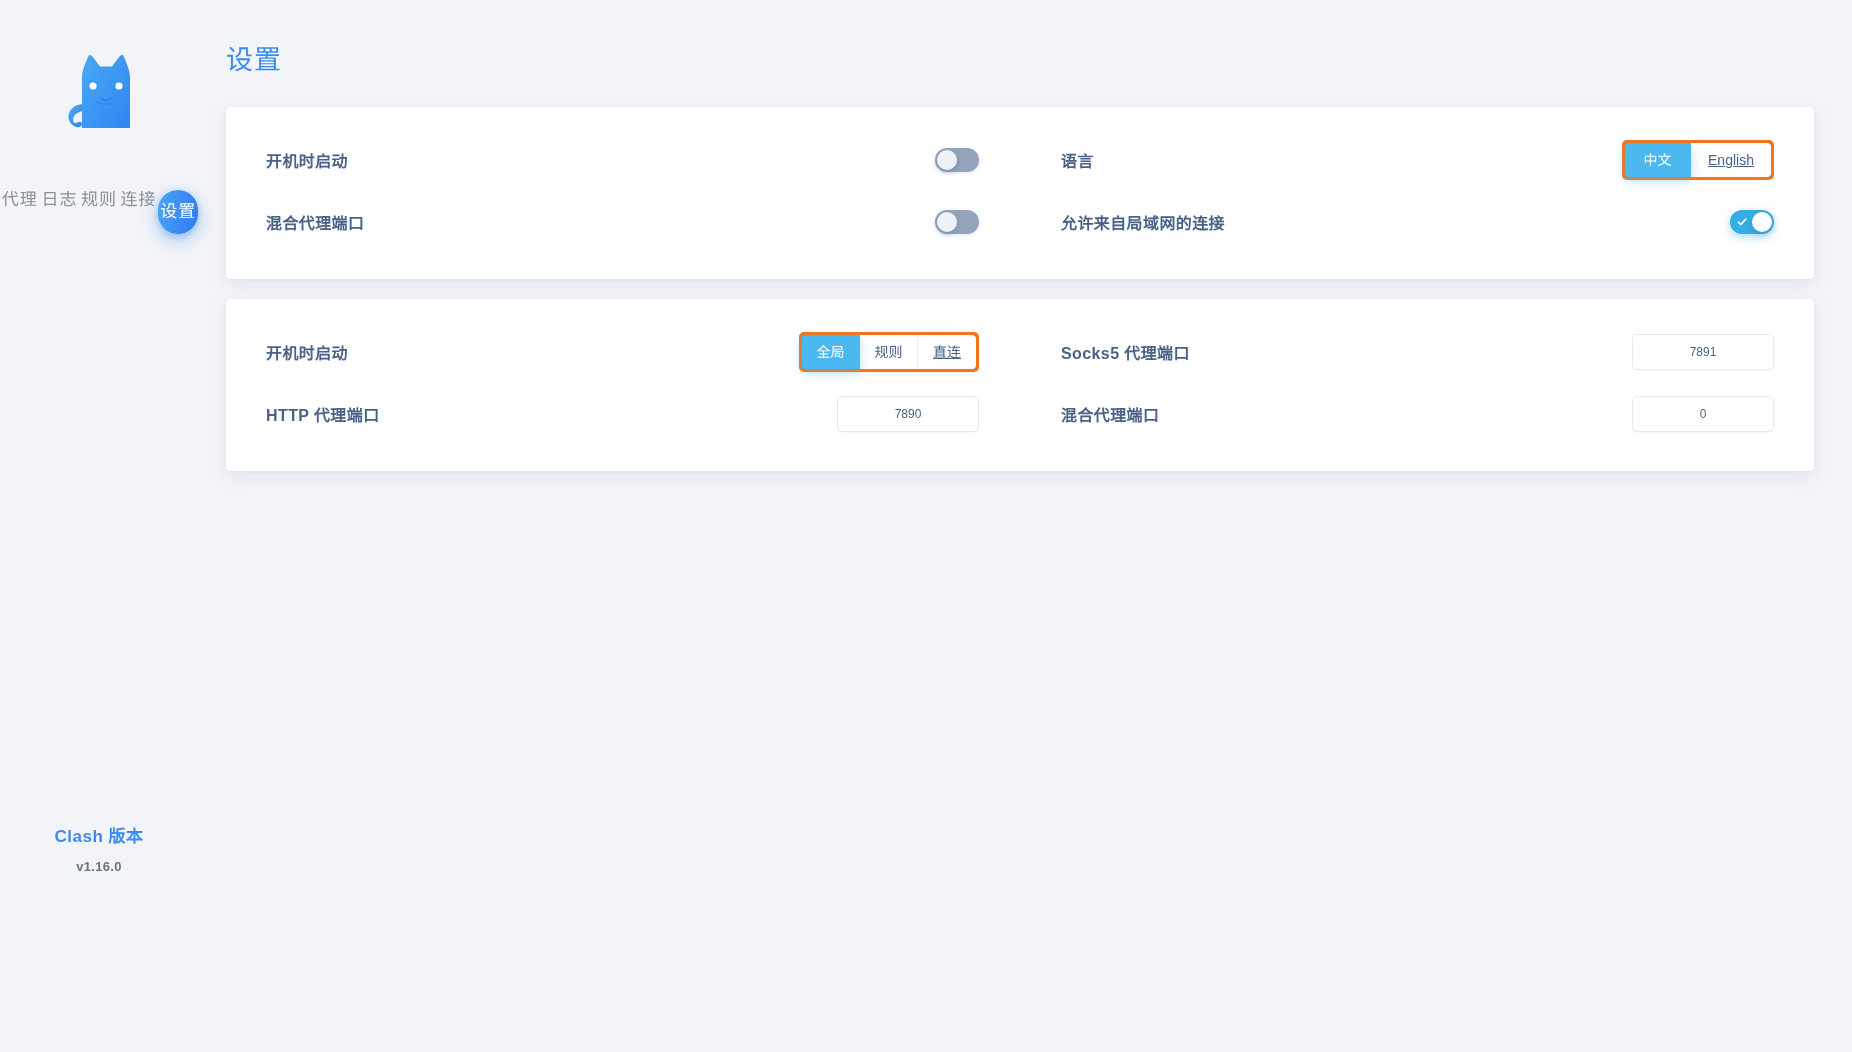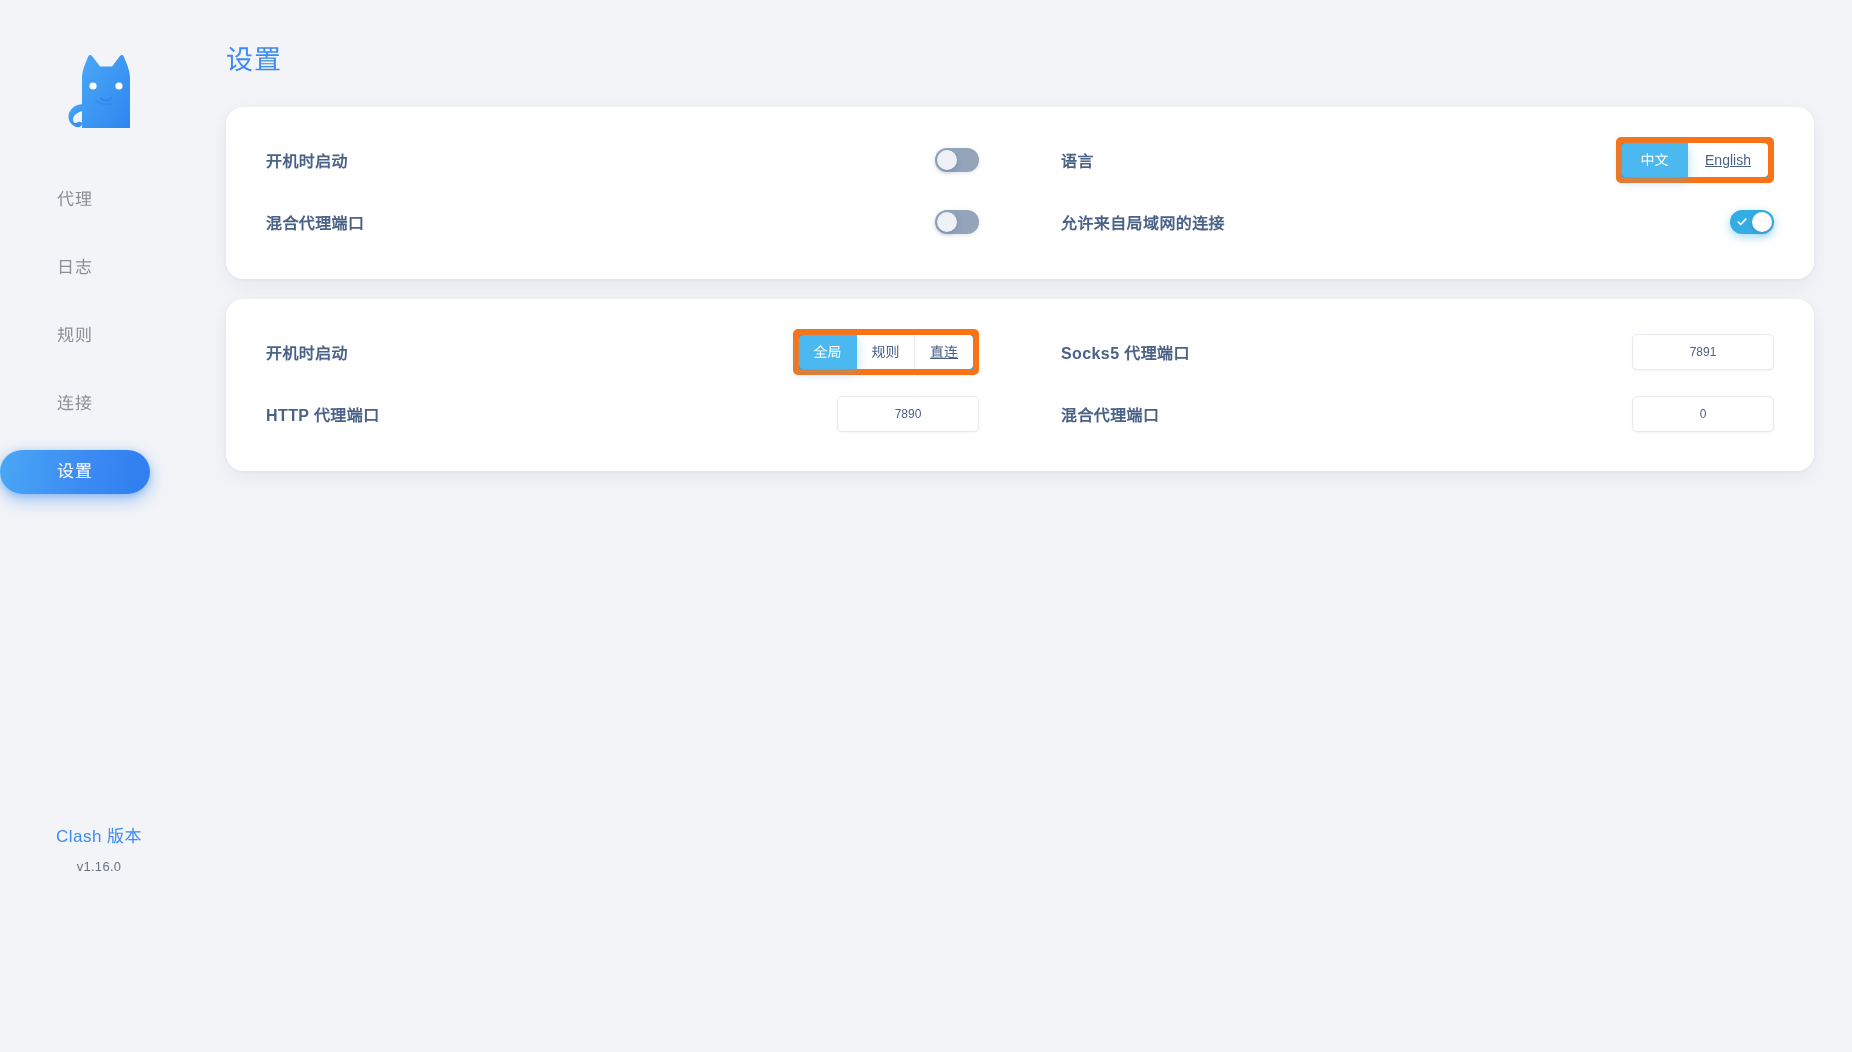--- a/index.html
+++ b/index.html
@@ -43,22 +43,22 @@
     display: flex;
     align-items: center;
     justify-content: center;
   }
   .logo-wrap svg { display: block; }
 
   .nav {
     margin-top: 48px;
     width: 100%;
     display: flex;
-    flex-direction: column;
-    align-items: flex-start;
+    flex-direction: row;
+    align-items: center;
   }
 
   .nav-item {
     width: 150px;
     height: 44px;
     line-height: 44px;
     text-align: center;
     font-size: 17px;
     color: #8b8f96;
     border-radius: 22px;
@@ -75,20 +75,21 @@
     box-shadow: 0 6px 18px rgba(61,139,242,0.45), 0 2px 6px rgba(61,139,242,0.30);
     font-weight: 400;
   }
 
   .version-block {
     position: absolute;
     bottom: 178px;
     left: 0;
     width: 100%;
     text-align: center;
+    font-weight: bold;
   }
   .version-title {
     font-size: 17px;
     color: #3d8bf2;
     letter-spacing: 0.5px;
     margin-bottom: 12px;
   }
   .version-number {
     font-size: 13px;
     color: #6b7280;
@@ -106,21 +107,21 @@
   .page-title {
     font-size: 27px;
     color: #3d8bf2;
     letter-spacing: 1px;
     margin: 0 0 30px 0;
     font-weight: 400;
   }
 
   .card {
     background: #ffffff;
-    border-radius: 17px;
+    border-radius: 4px;
     box-shadow: 0 6px 18px rgba(150,170,200,0.16), 0 1px 3px rgba(150,170,200,0.12);
     padding: 22px 40px 26px 40px;
     margin-bottom: 20px;
   }
 
   .grid {
     display: grid;
     grid-template-columns: 1fr 1fr;
     column-gap: 82px;
     row-gap: 0;
@@ -187,21 +188,21 @@
     left: 7px;
     top: 7px;
     width: 10px;
     height: 10px;
     pointer-events: none;
   }
 
   
   .segmented {
     display: inline-flex;
-    border: 6px solid #f97316;
+    border: 3px solid #f97316;
     border-radius: 5px;
     overflow: visible;
     background: #0ea5e9;
     box-shadow: 0 1px 2px rgba(150,170,200,0.12);
   }
   .seg {
     min-width: 58px;
     padding: 0 14px;
     height: 34px;
     line-height: 34px;

